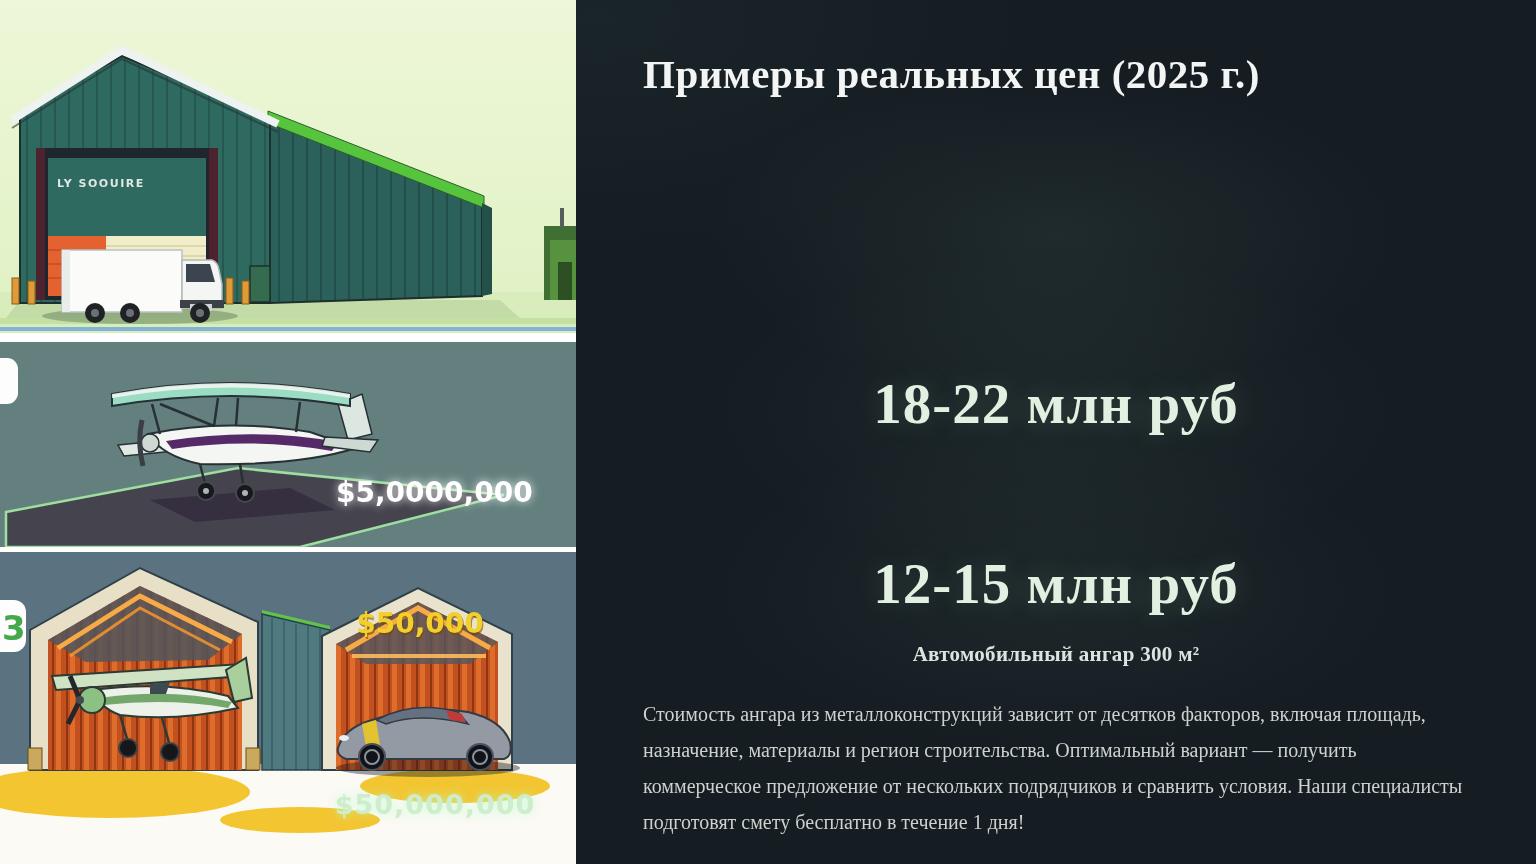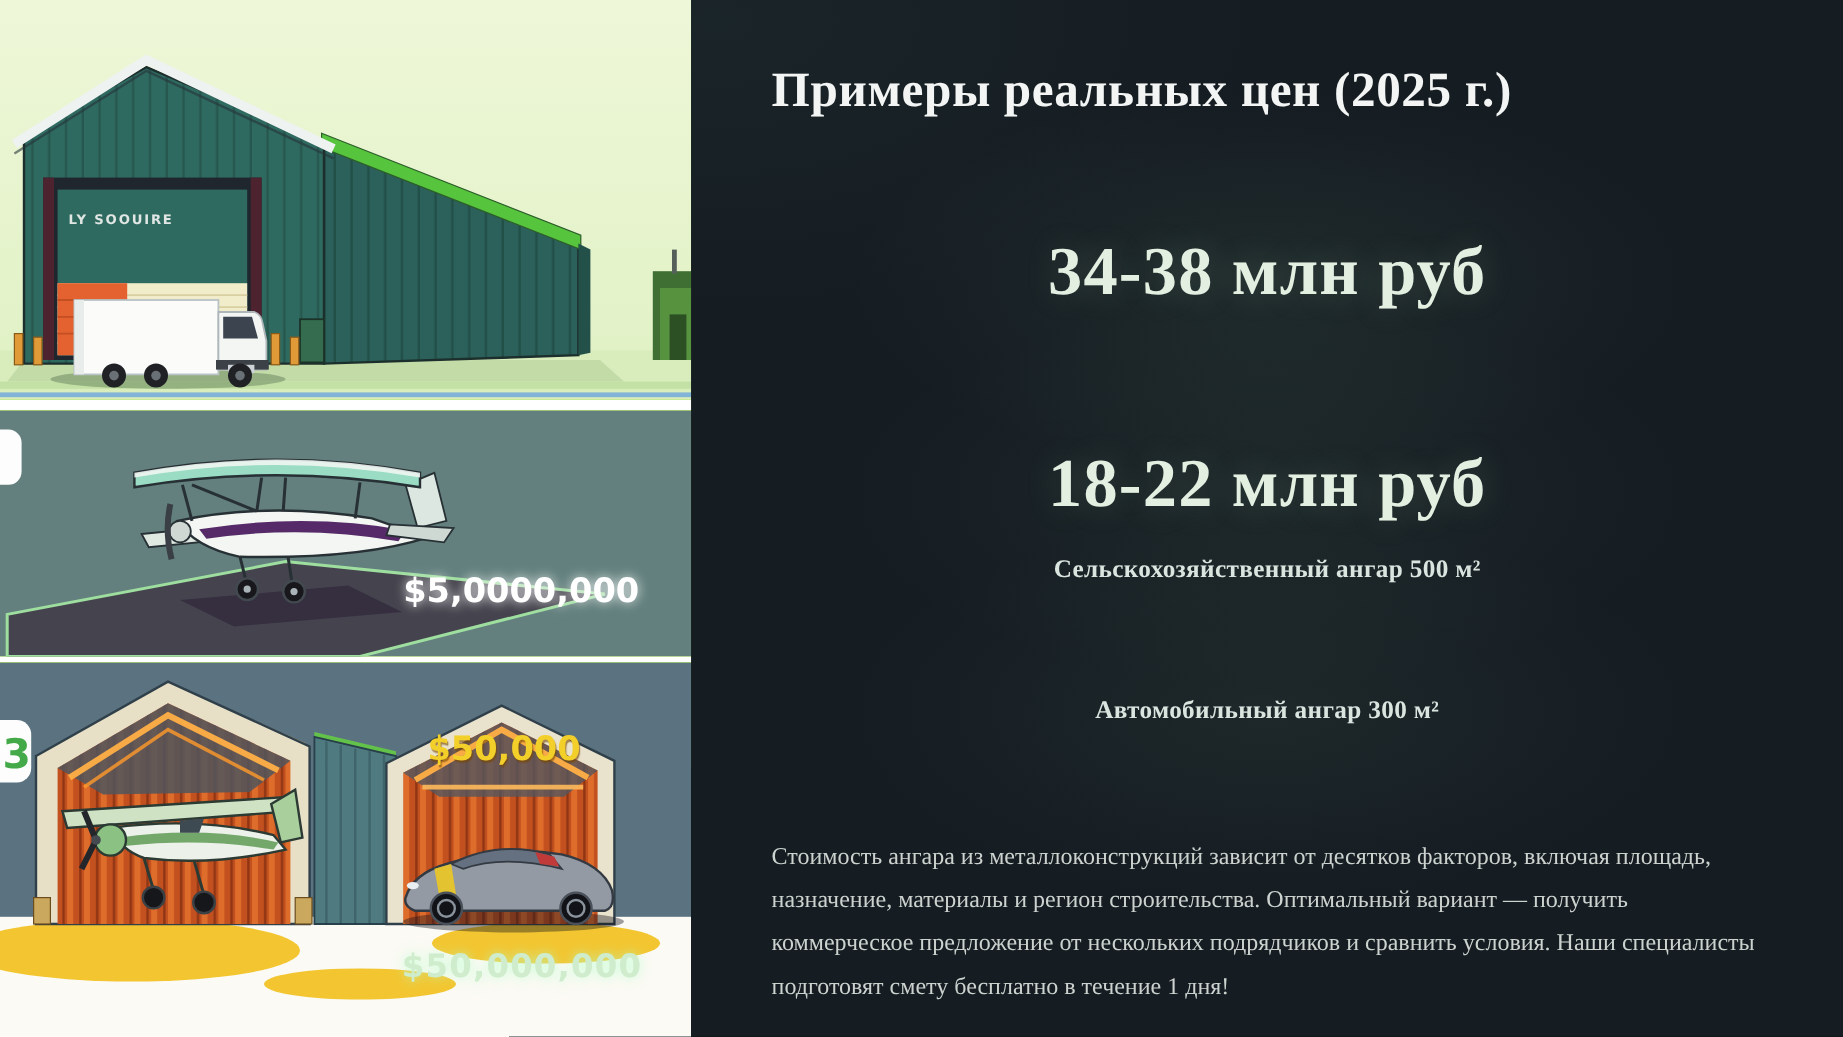--- a/index.html
+++ b/index.html
@@ -1,20 +1,20 @@
 <!DOCTYPE html>
 <html><head>
 <meta charset="utf-8">
 <style>
   html, body { margin: 0; padding: 0; background: #0e1419; }
   body { width: 1536px; height: 864px; overflow: hidden; }
   .slide { display: flex; width: 1536px; height: 864px; }
 
   
-  .illustrations { width: 576px; height: 640px; background: #84cc16; flex: 0 0 576px; }
+  .illustrations { width: 576px; height: 640px; background: #fca5a5; flex: 0 0 576px; }
   .illustrations svg { display: block; }
   .panel-divider { height: 9px; background: #ffffff; }
   .panel-divider.thin { height: 5px; }
 
   
   .content {
     position: relative; width: 960px; height: 864px; flex: 0 0 960px;
     background-color: #151c22;
     background-image:
       radial-gradient(ellipse 500px 230px at 50% 235px, rgba(115,165,125,0.11), transparent 70%),
@@ -254,28 +254,27 @@
         <rect x="-14" y="48" width="40" height="52" rx="12" fill="#fdfdfd"></rect>
         <text x="2" y="88" font-family="DejaVu Sans, sans-serif" font-size="34" font-weight="bold" fill="#43a949">3</text>
       </g>
     </svg>
   </div>
 
   <div class="content">
     <h1 class="slide-title">Примеры реальных цен (2025 г.)</h1>
 
     <div class="price-block pb1">
-      <div class="price-value">34-38 млн руб</div>
     </div>
 
     <div class="price-block pb2">
       <div class="price-value">18-22 млн руб</div>
-      <div class="price-label">Сельскохозяйственный ангар 500 м²</div>
     </div>
 
     <div class="price-block pb3">
+      <div class="price-value">12-15 млн руб</div>
       <div class="price-label">Автомобильный ангар 300 м²</div>
     </div>
 
     <p class="footer-note">Стоимость ангара из металлоконструкций зависит от десятков факторов, включая площадь, назначение, материалы и регион строительства. Оптимальный вариант — получить коммерческое предложение от нескольких подрядчиков и сравнить условия. Наши специалисты подготовят смету бесплатно в течение 1 дня!</p>
   </div>
 
 </div>
 
 </body></html>

